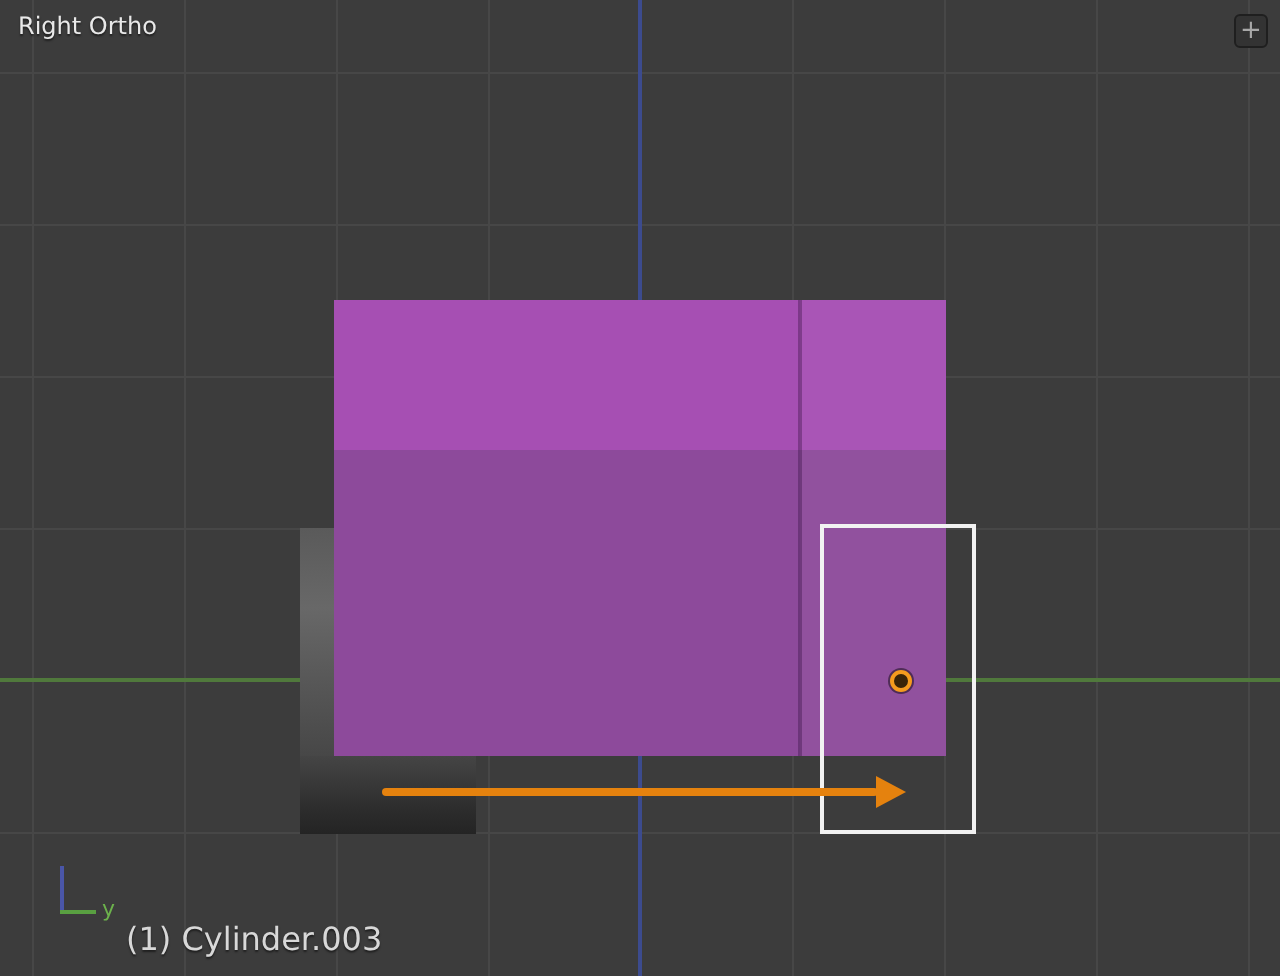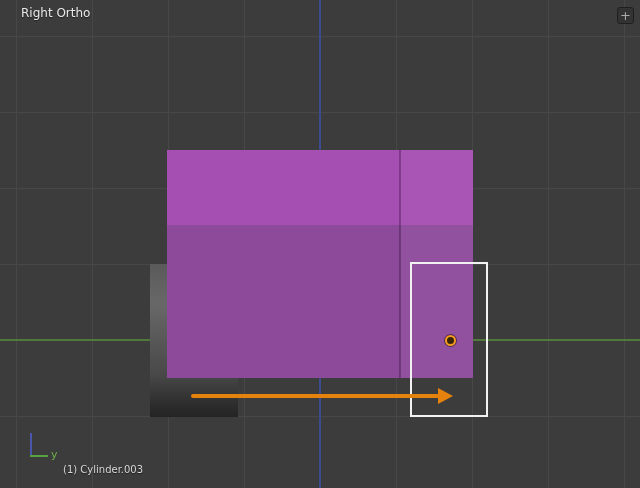--- a/index.html
+++ b/index.html
@@ -73,29 +73,29 @@
   }
   .origin-dot{
     position:absolute;left:445px;top:335px;width:7px;height:7px;
     border-radius:50%;
     background:#3a2408;
     border:2px solid #f59b1e;
     box-shadow:0 0 0 1px rgba(0,0,0,0.45);
     z-index:7;
   }
   .view-label{
-    position:absolute;left:21px;top:5px;
+    position:absolute;left:9px;top:5px;
     color:#e9e9e9;font-size:12px;line-height:16px;
     z-index:8;
     text-shadow:0 1px 1px rgba(0,0,0,0.5);
     text-align:right;
   }
   .status-label{
     position:absolute;left:63px;top:462px;
-    color:#d8d8d8;font-size:10px;line-height:16px;
+    color:#d8d8d8;font-size:16px;line-height:16px;
     z-index:8;
     text-shadow:0 1px 1px rgba(0,0,0,0.5);
   }
   .add-btn{
     position:absolute;right:6px;top:7px;width:17px;height:17px;
     background:#333333;
     border:1px solid #1f1f1f;
     border-radius:3px;
     color:#a8a8a8;font-size:13px;line-height:15px;text-align:center;
     z-index:9;cursor:default;

